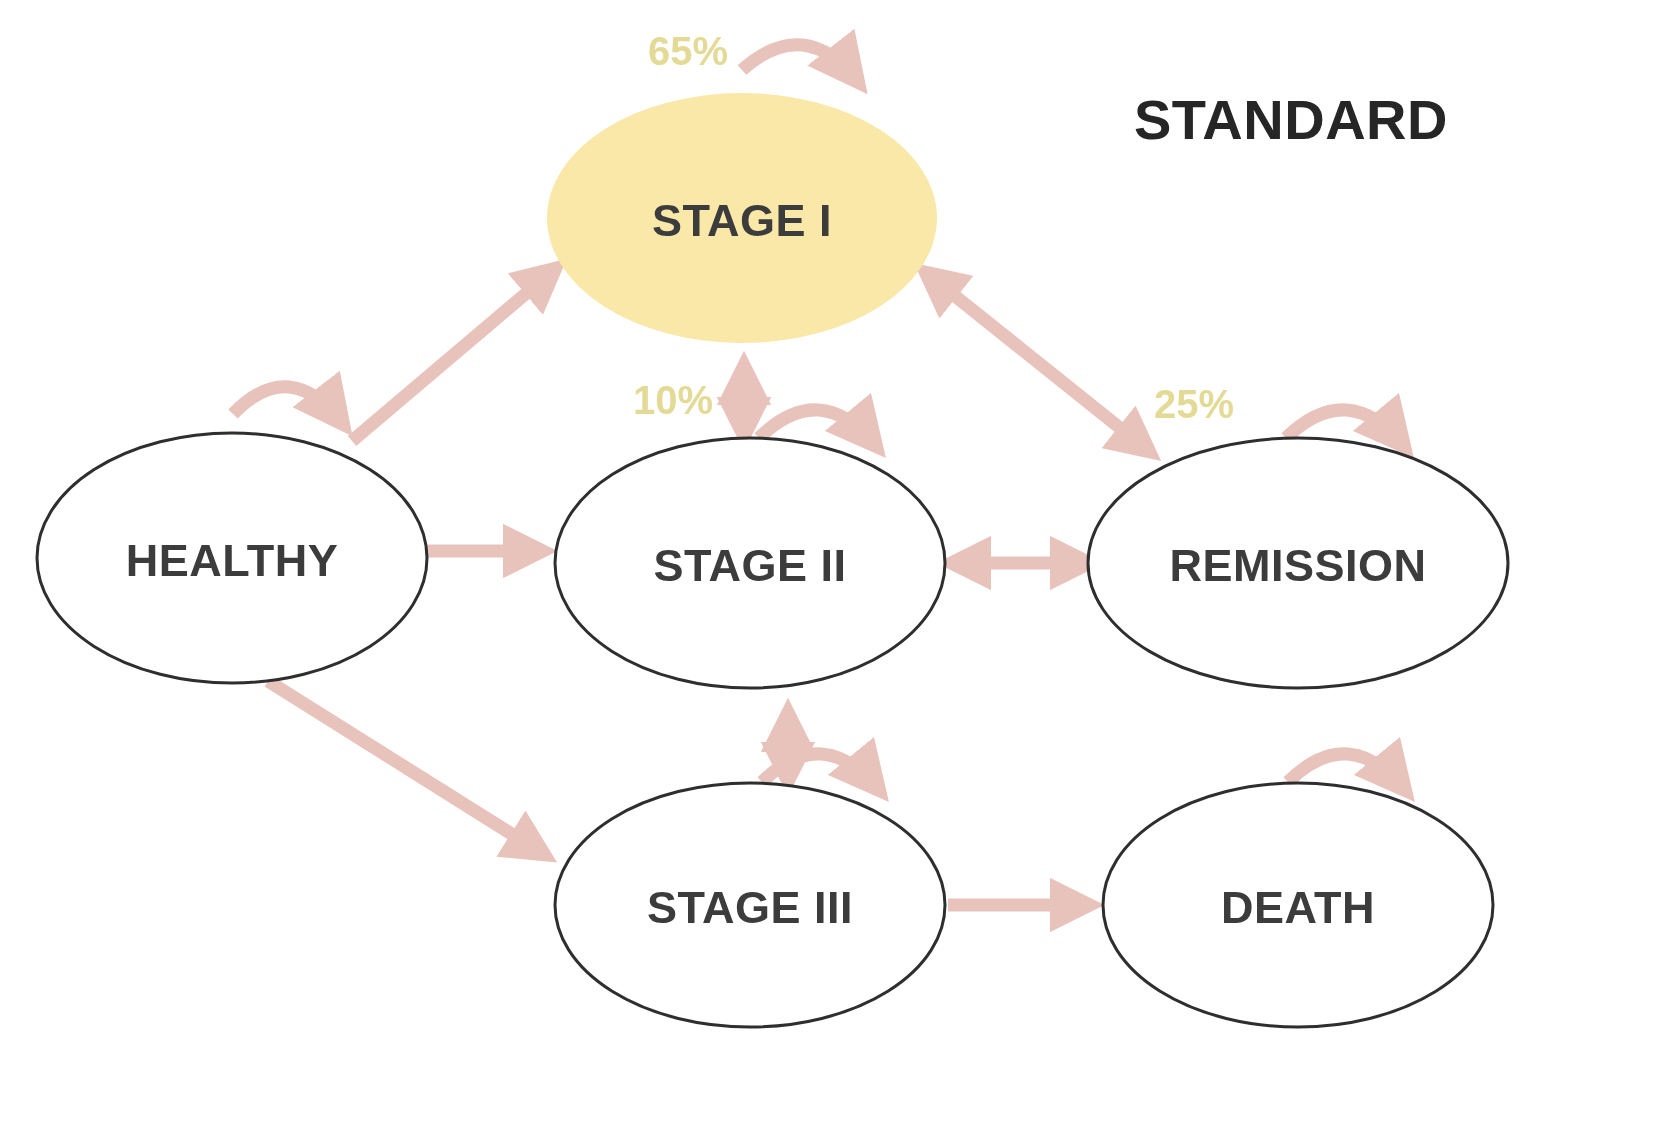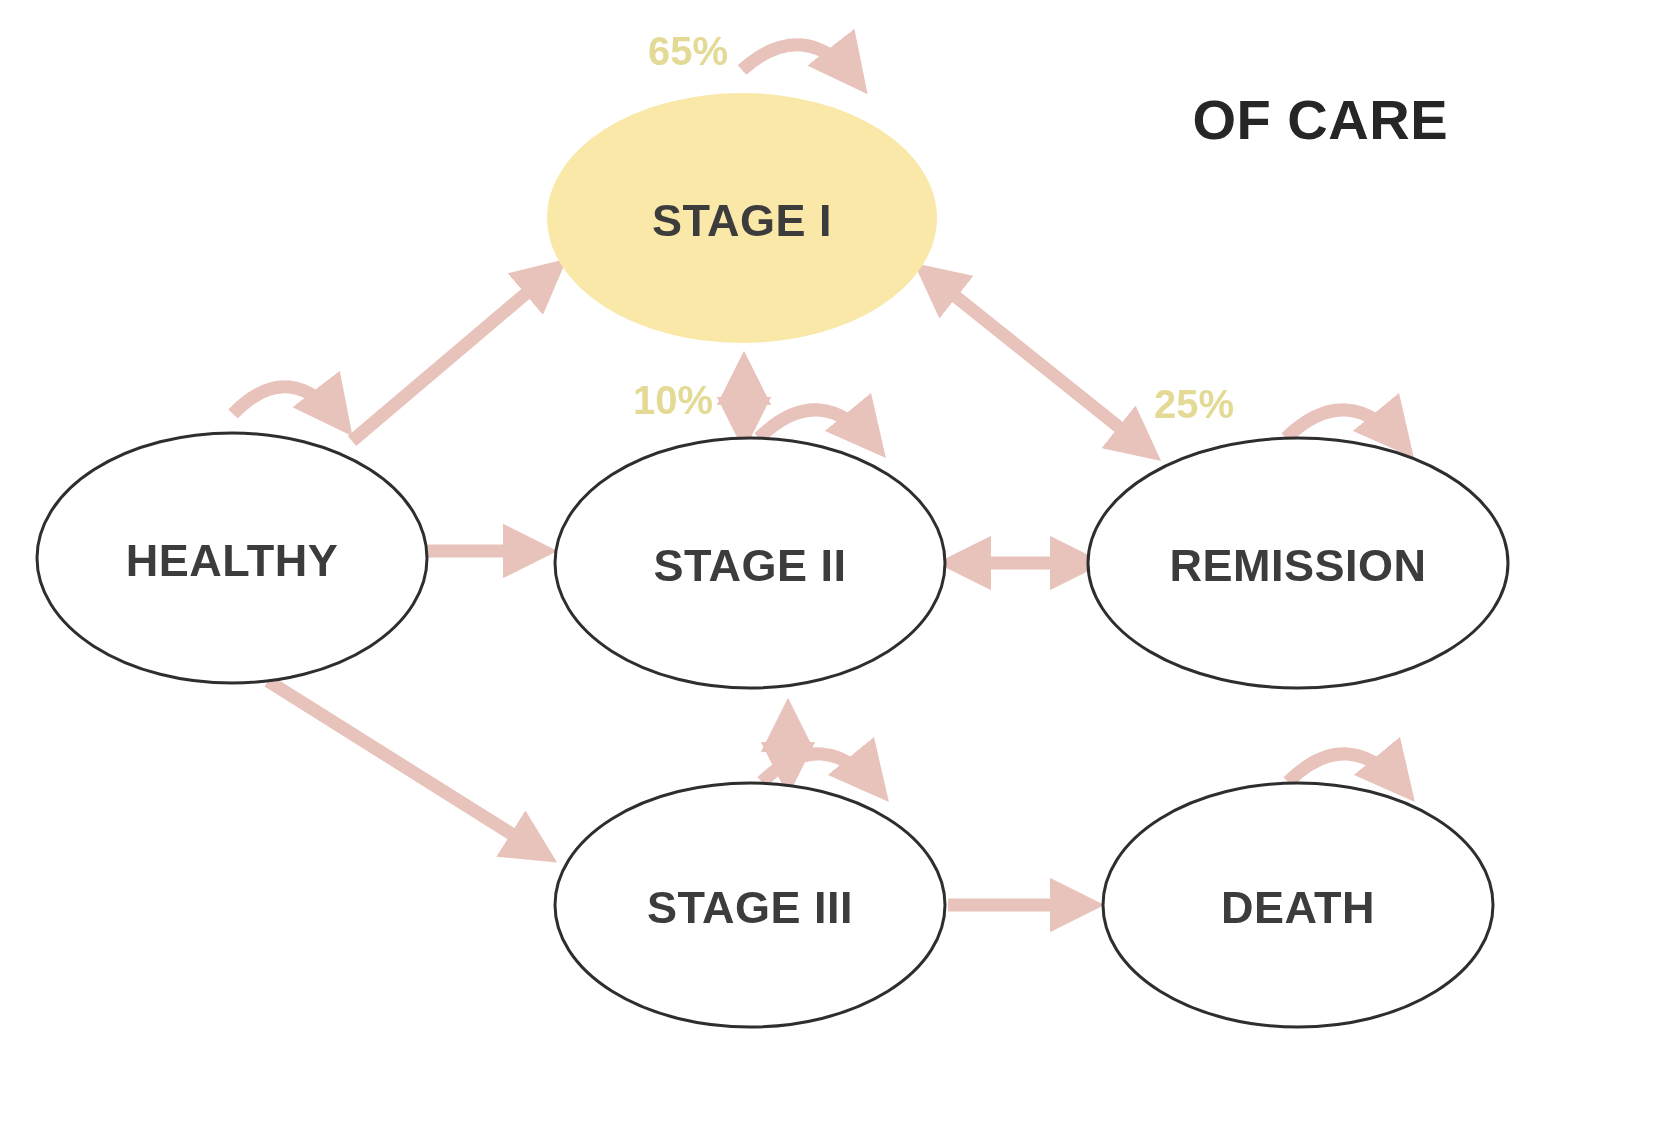--- a/index.html
+++ b/index.html
@@ -159,16 +159,16 @@
 
     <text class="pct-label" x="688" y="51">65%</text>
 
     <text class="pct-label" x="673" y="400">10%</text>
 
     <text class="pct-label" x="1194" y="404">25%</text>
 
   </svg>
 
   <div class="title-text">
-    <div>OF CARE</div>
+    <div>STANDARD</div>
   </div>
 
 </div>
 
 </body></html>

